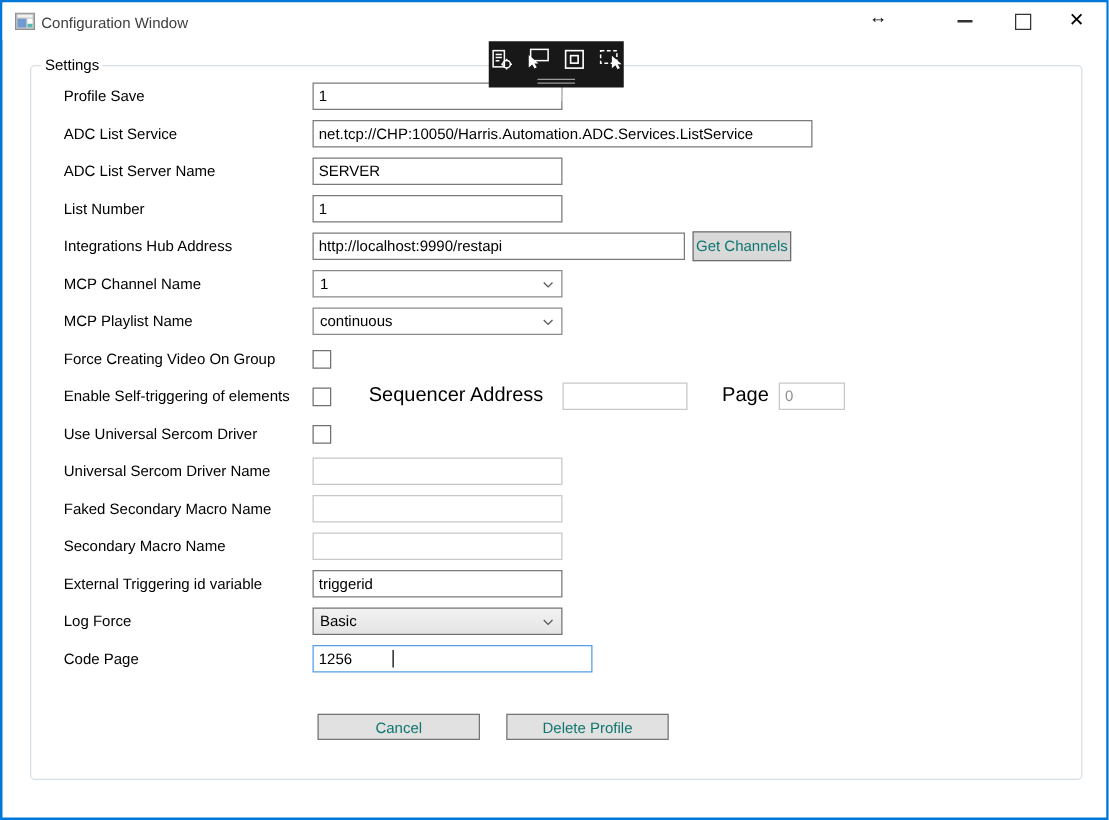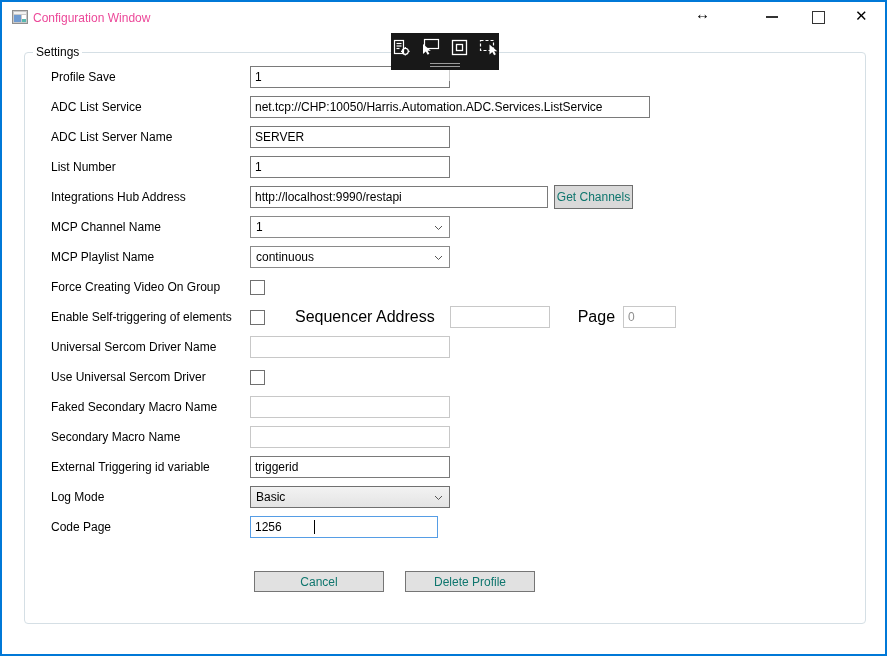--- a/index.html
+++ b/index.html
@@ -4,21 +4,21 @@
 <style>
   * { box-sizing: border-box; margin: 0; padding: 0; }
   html,body { width:887px; height:656px; }
   body { font-family:"Liberation Sans", sans-serif; font-size:12px; color:#000; background:#fff; position:relative; overflow:hidden; }
 
   .window { position:absolute; inset:0; border:2px solid #0078d7; background:#fff; }
 
   
   .titlebar { position:absolute; top:0; left:0; right:0; height:30px; background:#fff; }
   .app-icon { position:absolute; left:10px; top:8px; width:16px; height:14px; }
-  .title-text { position:absolute; left:31px; top:9px; font-size:12px; color:#ec4899; }
+  .title-text { position:absolute; left:31px; top:9px; font-size:12px; color:#404040; }
   .ctl { position:absolute; color:#000; cursor:default; }
   .ctl-resize { left:693px; top:3px; font-size:15px; font-weight:700; }
   .ctl-min { left:764px; top:14px; width:12px; height:2px; background:#333; }
   .ctl-max { left:810px; top:9px; width:13px; height:13px; border:1px solid #333; }
   .ctl-close { left:853px; top:5px; font-size:15px; }
 
   
   .groupbox { position:absolute; left:22px; top:50px; width:842px; height:572px; border:1px solid #d5dfe5; border-radius:4px; background:#fff; }
   .groupbox-label { position:absolute; top:-8px; left:8px; background:#fff; padding:0 3px; font-size:12px;text-align:center; }
   .gb-content { padding:9px 0 0 26px; }
@@ -27,21 +27,21 @@
   .lbl { width:199px; font-size:12px; color:#000; flex:0 0 199px; }
   .field-area { display:flex; align-items:center; }
 
   .tb { height:22px; width:200px; border:1px solid #7a7a7a; background:#fff; font-family:"Liberation Sans",sans-serif; font-size:12px; padding:1px 4px; color:#000; outline:none; }
   .tb.wide { width:400px; }
   .tb.med { width:298px; }
   .tb.dim { border-color:#c8c8c8; }
   .tb.seq { width:100px; border-color:#c8c8c8; }
   .tb.port { width:53px; border-color:#c8c8c8; color:#8f8f8f; }
 
-  .tb-focus { height:22px; width:188px; border:1px solid #569de5; background:#fff; display:flex; align-items:center; padding:0 4px;gap:32px; }
+  .tb-focus { height:22px; width:224px; border:1px solid #569de5; background:#fff; display:flex; align-items:center; padding:0 4px;gap:32px; }
   .caret { display:inline-block; width:1px; height:14px; background:#000; }
 
   .combo { position:relative; width:200px; height:22px; border:1px solid #8a8a8a; background:#fff; display:flex; align-items:center; padding:0 20px 0 5px; }
   .combo.sys { border-color:#707070; background:linear-gradient(#f2f2f2,#e4e4e4); }
   .combo .chev { position:absolute; right:6px; top:8px; }
 
   .checkbox { width:15px; height:15px; border:1px solid #707070; background:#fff; }
 
   .btn { font-family:"Liberation Sans",sans-serif; font-size:12px; color:#0f766e; background:#e1e1e1; border:1px solid #757575; height:21px; }
   .btn-get { height:24px; width:79px; margin-left:6px; background:#d9d9d9; border-color:#6e6e6e; }
@@ -155,34 +155,34 @@
         <div class="field-area">
           <div class="checkbox"></div>
           <span class="inline-lbl seq-lbl">Sequencer Address</span>
           <input class="tb seq" value="" style="">
           <span class="inline-lbl port-lbl">Page</span>
           <input class="tb port" value="0" style="">
         </div>
       </div>
 
       <div class="row">
+        <span class="lbl">Use Universal Sercom Driver</span>
+        <div class="field-area">
+            <div class="checkbox"></div>
+          </div>
+      </div>
+
+      <div class="row">
         <span class="lbl">Universal Sercom Driver Name</span>
         <div class="field-area">
             <input class="tb dim" value="" style="">
           </div>
       </div>
 
       <div class="row">
-        <span class="lbl">Use Universal Sercom Driver</span>
-        <div class="field-area">
-            <div class="checkbox"></div>
-          </div>
-      </div>
-
-      <div class="row">
         <span class="lbl">Faked Secondary Macro Name</span>
         <div class="field-area">
             <input class="tb dim" value="" style="">
           </div>
       </div>
 
       <div class="row">
         <span class="lbl">Secondary Macro Name</span>
         <div class="field-area">
             <input class="tb dim" value="" style="">
@@ -190,21 +190,21 @@
       </div>
 
       <div class="row">
         <span class="lbl">External Triggering id variable</span>
         <div class="field-area">
             <input class="tb" value="triggerid" style="">
           </div>
       </div>
 
       <div class="row">
-        <span class="lbl">Log Mode</span>
+        <span class="lbl">Log Force</span>
         <div class="field-area">
           <div class="combo sys">
             <span>Basic</span>
             <svg class="chev" width="9" height="6" viewBox="0 0 9 6">
                 <polyline points="1,1 4.5,4.5 8,1" fill="none" stroke="#555" stroke-width="1"></polyline>
               </svg>
           </div>
         </div>
       </div>
 

